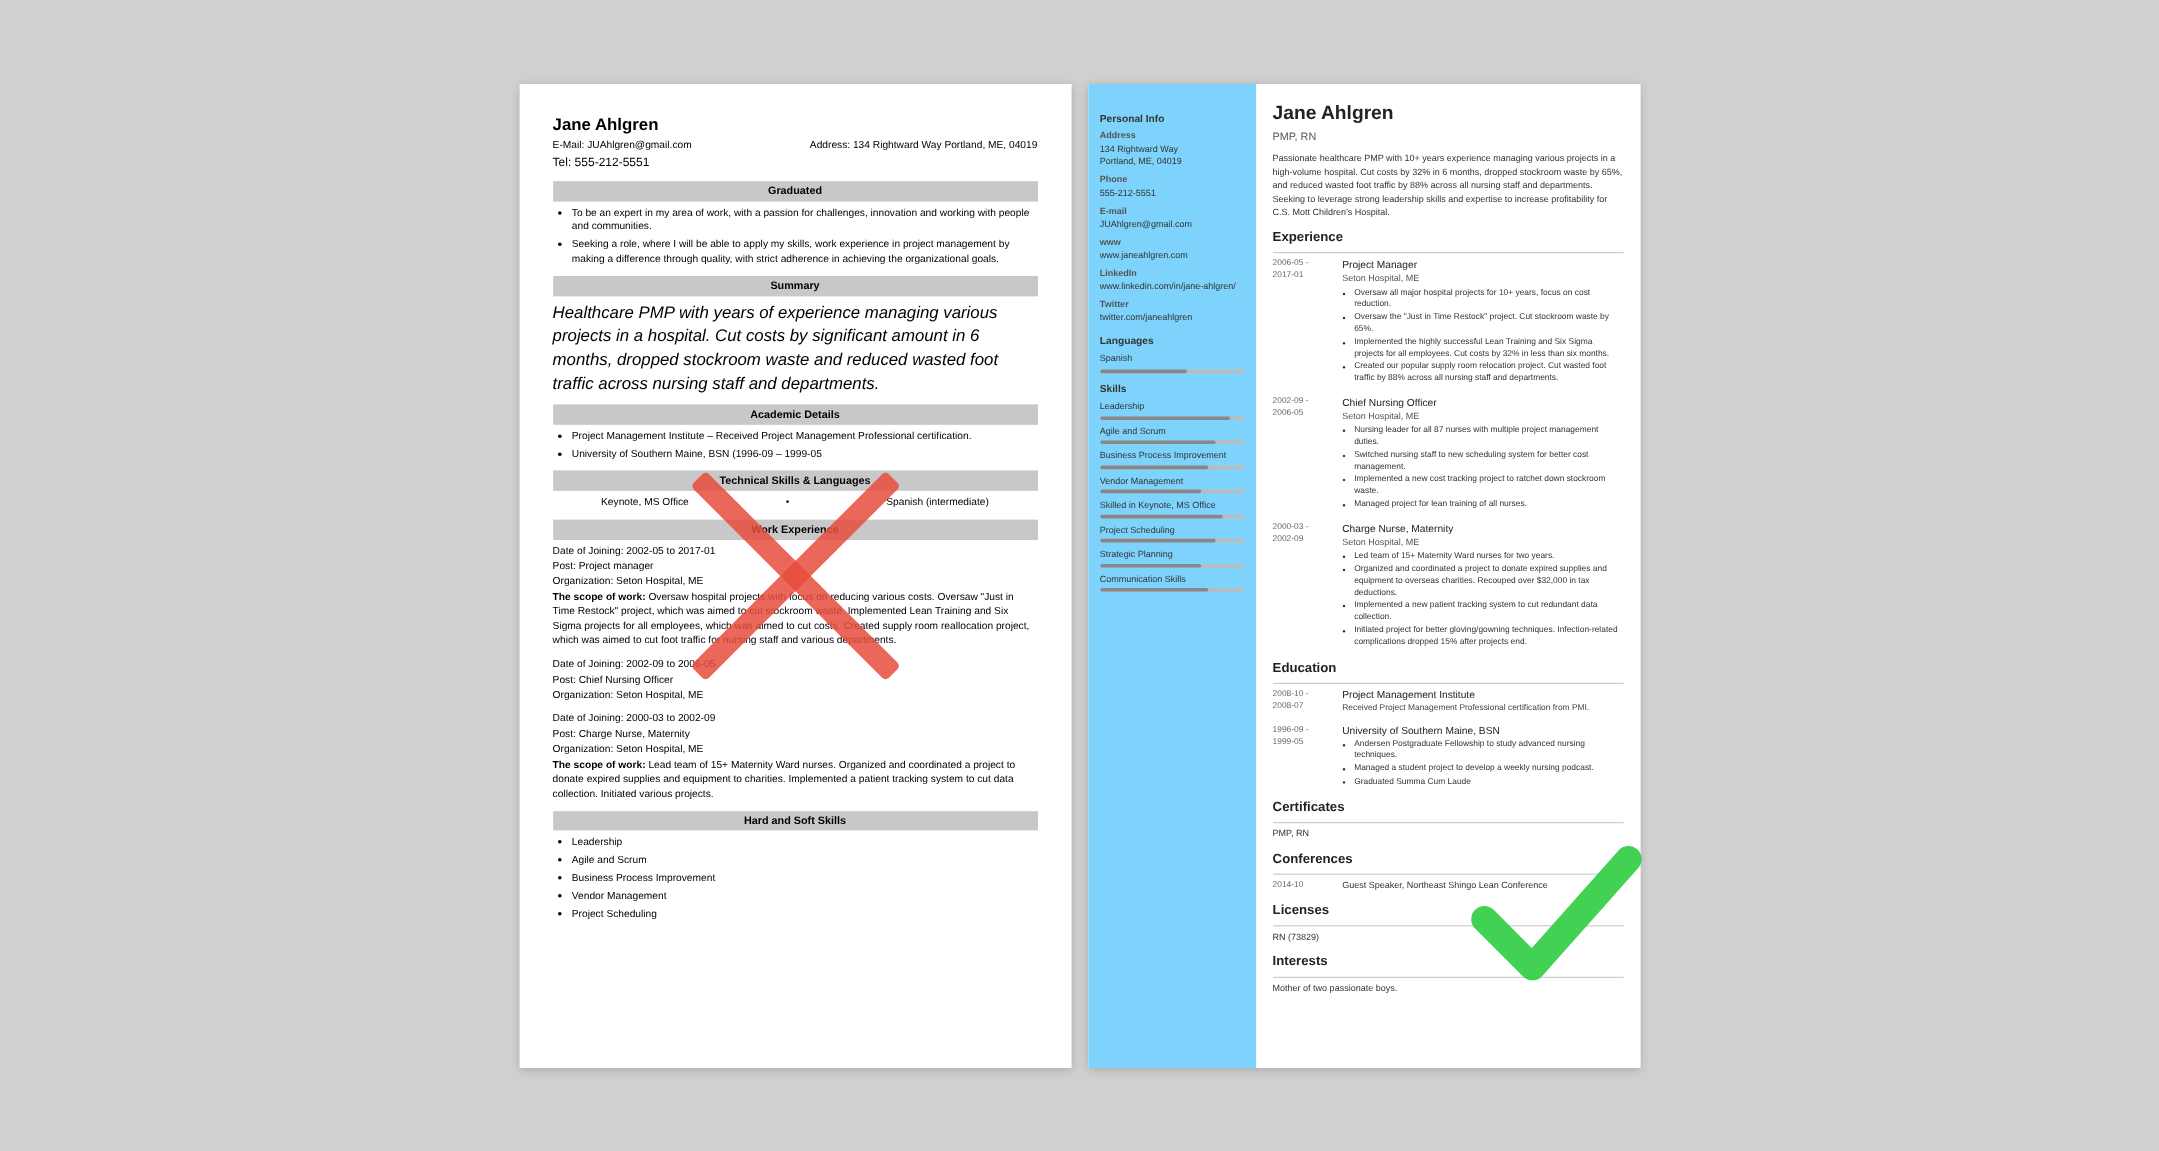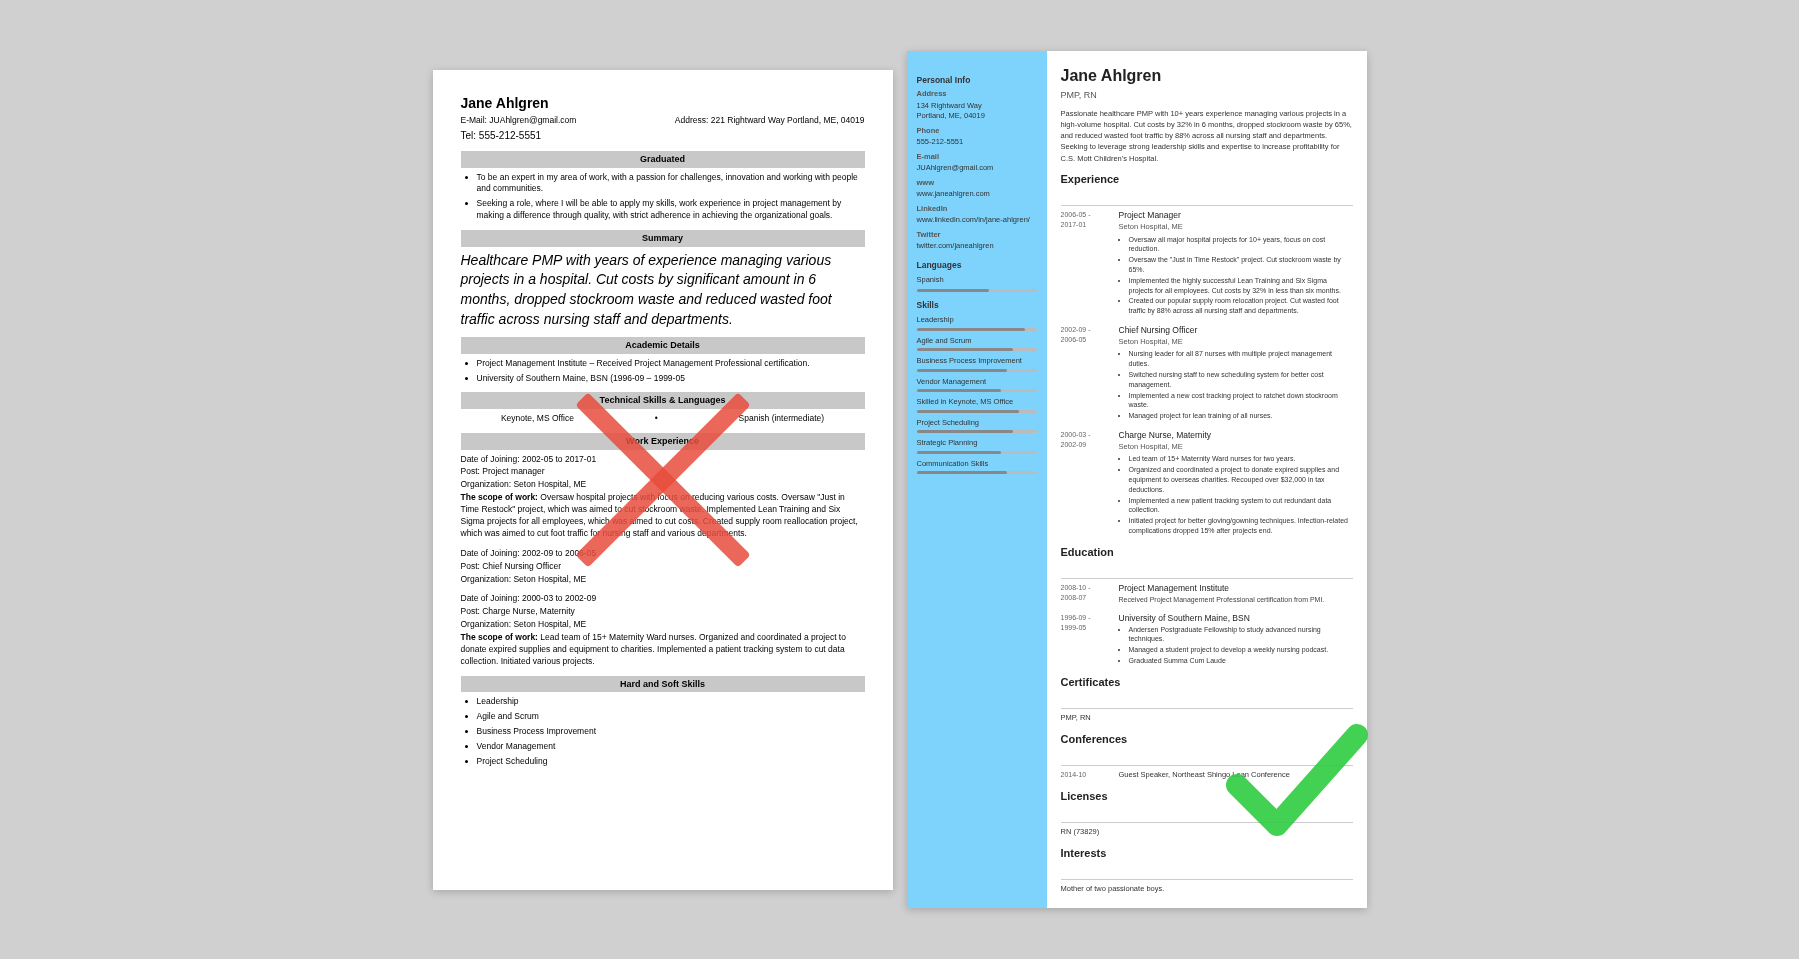--- a/index.html
+++ b/index.html
@@ -169,21 +169,21 @@
       height: 100%;
       background: #888;
       border-radius: 2px;
     }
     .resume-right .main-section-title {
       font-size: 11px;
       font-weight: bold;
       color: #222;
       margin: 8px 0 4px 0;
       border-bottom: 1px solid #ccc;
-      padding-bottom: 18px;
+      padding-bottom: 4px;
     }
     .resume-right .exp-entry {
       display: flex;
       gap: 8px;
       margin-bottom: 8px;
     }
     .resume-right .exp-dates {
       font-size: 7px;
       color: #666;
       width: 50px;
@@ -233,21 +233,21 @@
 
   <div class="resume-left">
     <div class="name">Jane Ahlgren</div>
     <div class="contact-row">
       <div>
         <span>E-Mail:</span>
         <span>JUAhlgren@gmail.com</span>
       </div>
       <div>
         <span>Address:</span>
-        <span>221 Rightward Way Portland, ME, 04019</span>
+        <span>134 Rightward Way Portland, ME, 04019</span>
       </div>
     </div>
     <div style="font-size:10px;margin-bottom:4px;">
       <span>Tel:</span>
       <span>555-212-5551</span>
     </div>
 
     <div class="section-header">Graduated</div>
     <ul>
       <li>To be an expert in my area of work, with a passion for challenges, innovation and working with people and communities.</li>

